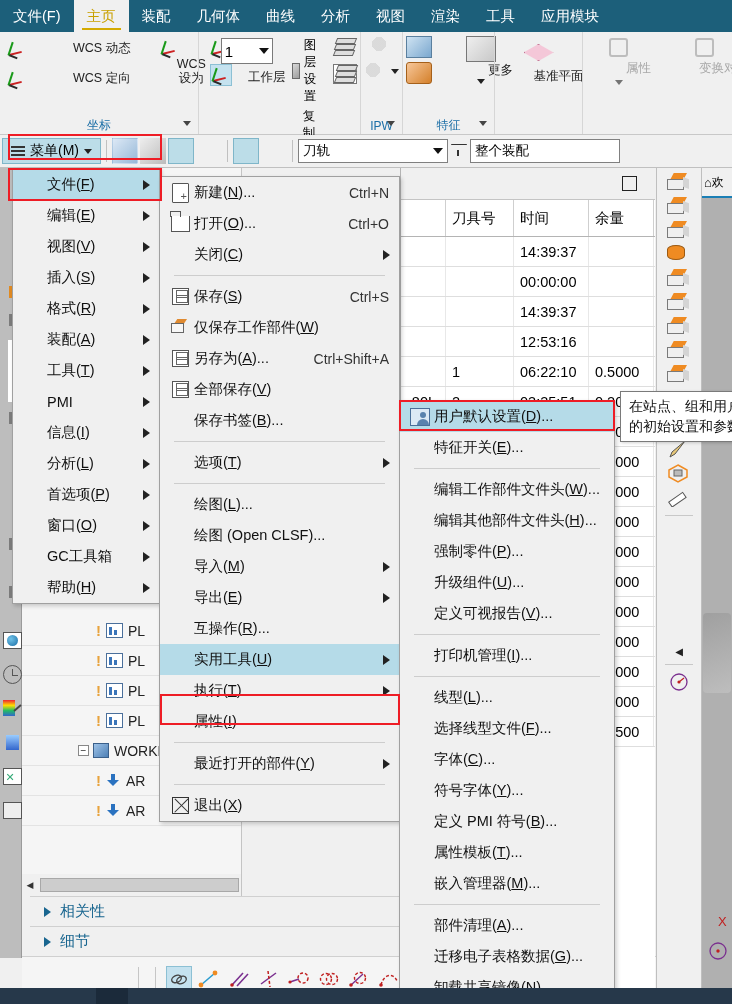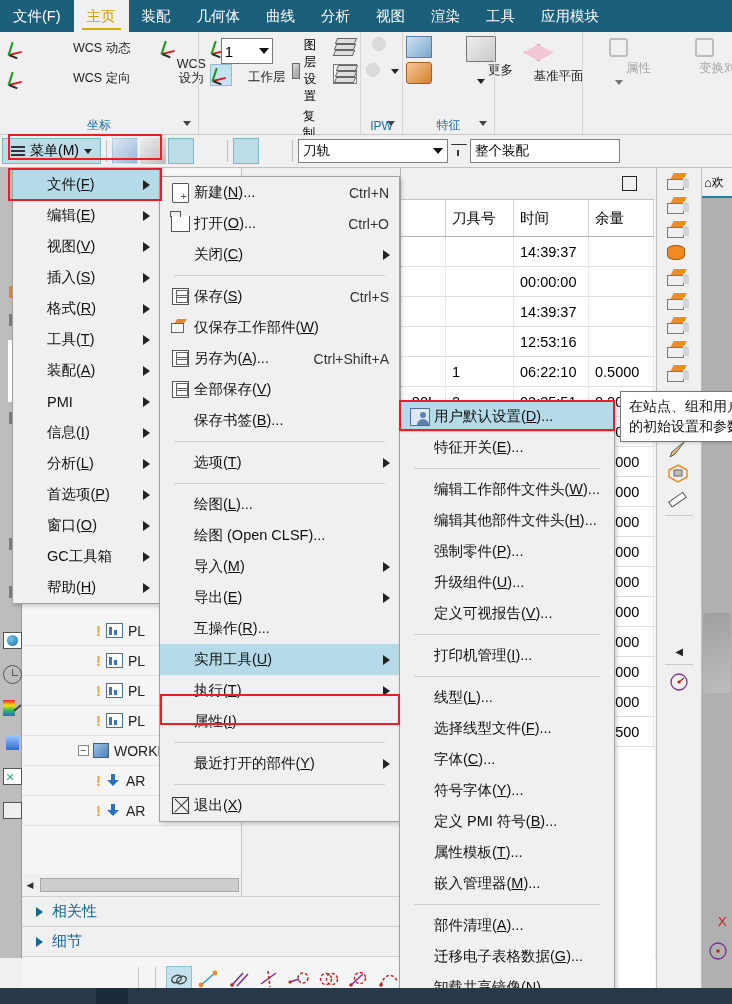--- a/index.html
+++ b/index.html
@@ -149,21 +149,21 @@
 
   .hscroll {
     position:absolute;left:0;bottom:0;width:100%;height:22px;background:#f0f0f0;
     display:flex;align-items:center;
   }
   .hscroll .arrow{width:16px;text-align:center;font-size:9px;color:#333;}
   .hscroll .thumb{height:14px;background:#cdcdcd;border:1px solid #a8a8a8;flex:1;margin:0 2px;}
 
   
   .sect {
-    position:absolute;left:22px;width:220px;height:30px;background:#f0f0f0;
+    position:absolute;left:30px;width:220px;height:30px;background:#f0f0f0;
     border-top:1px solid #d0d0d0;display:flex;align-items:center;padding-left:14px;
     color:#18658f;font-size:15px;
   }
   .sect .tri{width:0;height:0;border-top:5px solid transparent;border-bottom:5px solid transparent;
     border-left:7px solid #18658f;margin-right:9px;}
 
   .bottombar {
     position:absolute;left:22px;top:886px;width:710px;height:42px;background:#f5f5f5;
     border-top:1px solid #d0d0d0;display:flex;align-items:center;gap:4px;padding-left:110px;
   }
@@ -831,26 +831,26 @@
       <span class="mlabel">插入(<u>S</u>)</span>
       <span class="marrow"></span>
     </div>
     <div class="mi">
       <span class="micon"></span>
       <span class="mlabel">格式(<u>R</u>)</span>
       <span class="marrow"></span>
     </div>
     <div class="mi">
       <span class="micon"></span>
+      <span class="mlabel">装配(<u>A</u>)</span>
+      <span class="marrow"></span>
+    </div>
+    <div class="mi">
+      <span class="micon"></span>
       <span class="mlabel">工具(<u>T</u>)</span>
-      <span class="marrow"></span>
-    </div>
-    <div class="mi">
-      <span class="micon"></span>
-      <span class="mlabel">装配(<u>A</u>)</span>
       <span class="marrow"></span>
     </div>
     <div class="mi">
       <span class="micon"></span>
       <span class="mlabel">PMI</span>
       <span class="marrow"></span>
     </div>
     <div class="mi">
       <span class="micon"></span>
       <span class="mlabel">信息(<u>I</u>)</span>

